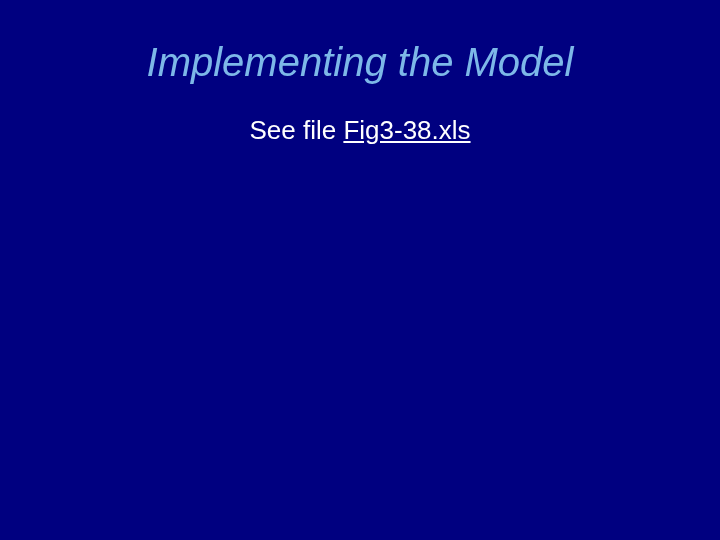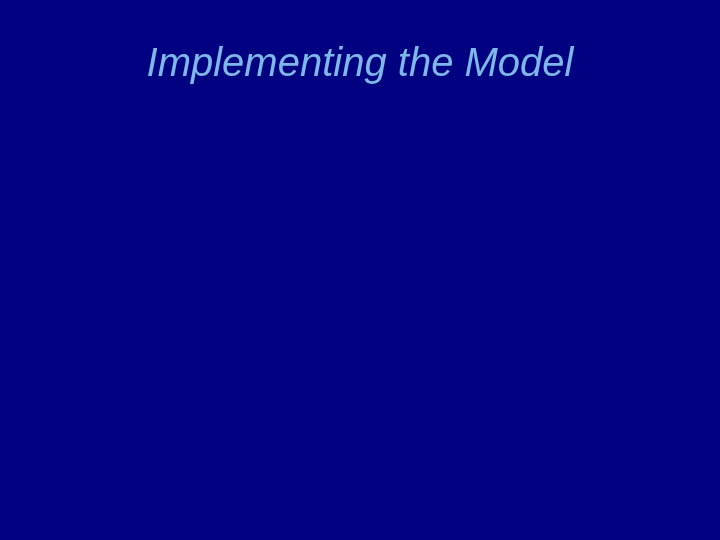--- a/index.html
+++ b/index.html
@@ -41,13 +41,16 @@
       color: #ffffff;
       text-decoration: underline;
       cursor: pointer;
     }
   </style>
 </head>
 <body>
 
 <div class="slide">
   <h1 class="title">Implementing the Model</h1>
+  <p class="body-text">
+    <span>See file </span><a class="link">Fig3-38.xls</a>
+  </p>
 </div>
 
 </body></html>

